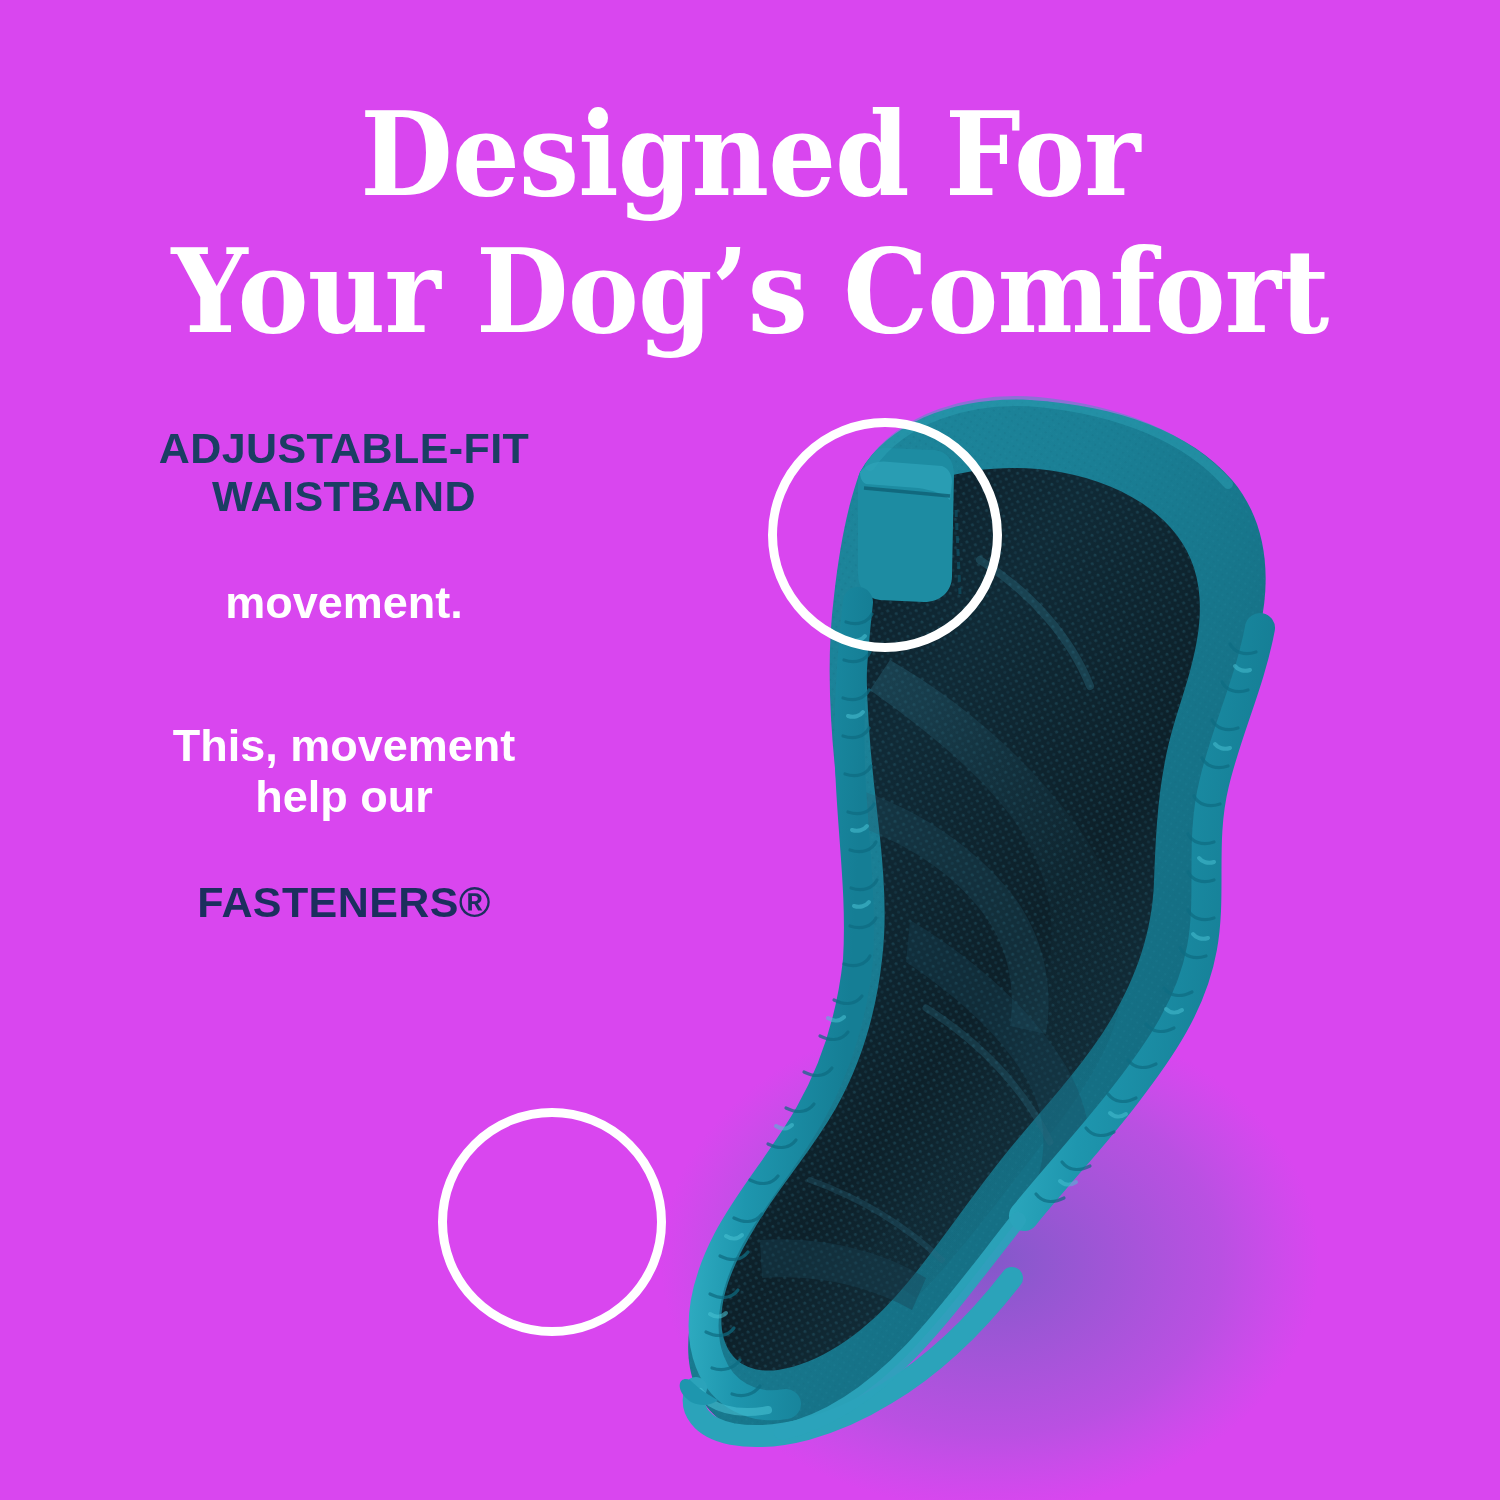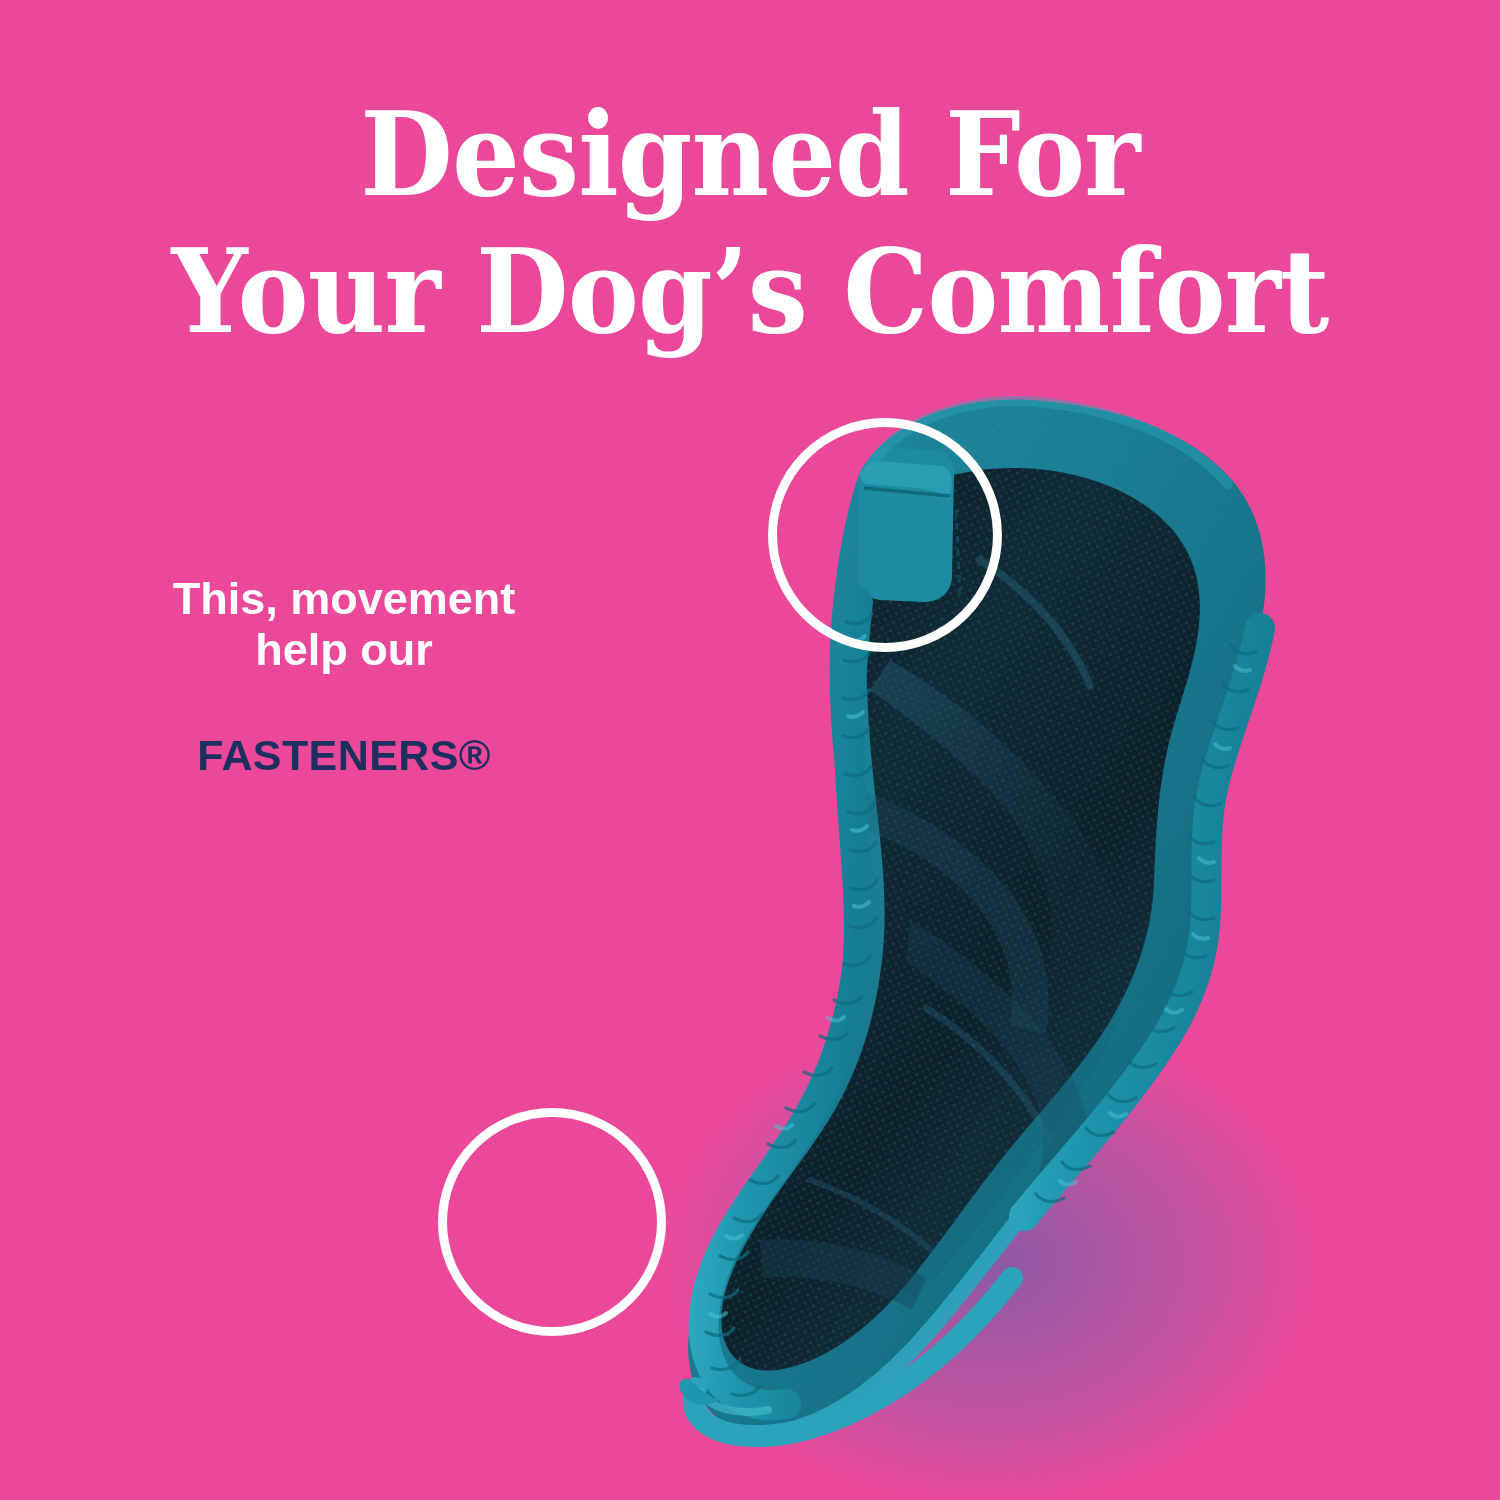--- a/index.html
+++ b/index.html
@@ -6,21 +6,21 @@
     margin: 0;
     padding: 0;
     background: #ffffff;
   }
 
   #infographic {
     position: relative;
     width: 1500px;
     height: 1500px;
     overflow: hidden;
-    background: #ec4899;
+    background: #d946ef;
     font-family: "Liberation Sans", sans-serif;
     text-decoration: underline;
     -webkit-font-smoothing: antialiased;
   }
 
   
   .headline {
     position: absolute;
     left: 0;
     top: 86px;
@@ -394,22 +394,27 @@
 
     </svg>
   </div>
 
   <div class="callout-ring" id="ring-waistband"></div>
   <div class="callout-ring" id="ring-fastener"></div>
 
   <div class="copy-column">
 
     <div class="feature-block">
+      <p class="kicker">
+        <span>ADJUSTABLE-FIT</span><br>
+        <span>WAISTBAND</span>
+      </p>
       <p class="body-copy">
         <br>
+        <span>movement.</span>
       </p>
     </div>
 
     <div class="feature-block second">
       <p class="lead-copy">
         <span>This, movement</span><br>
         <span>help our</span>
       </p>
       <p class="kicker navy-deep">
         <br>

